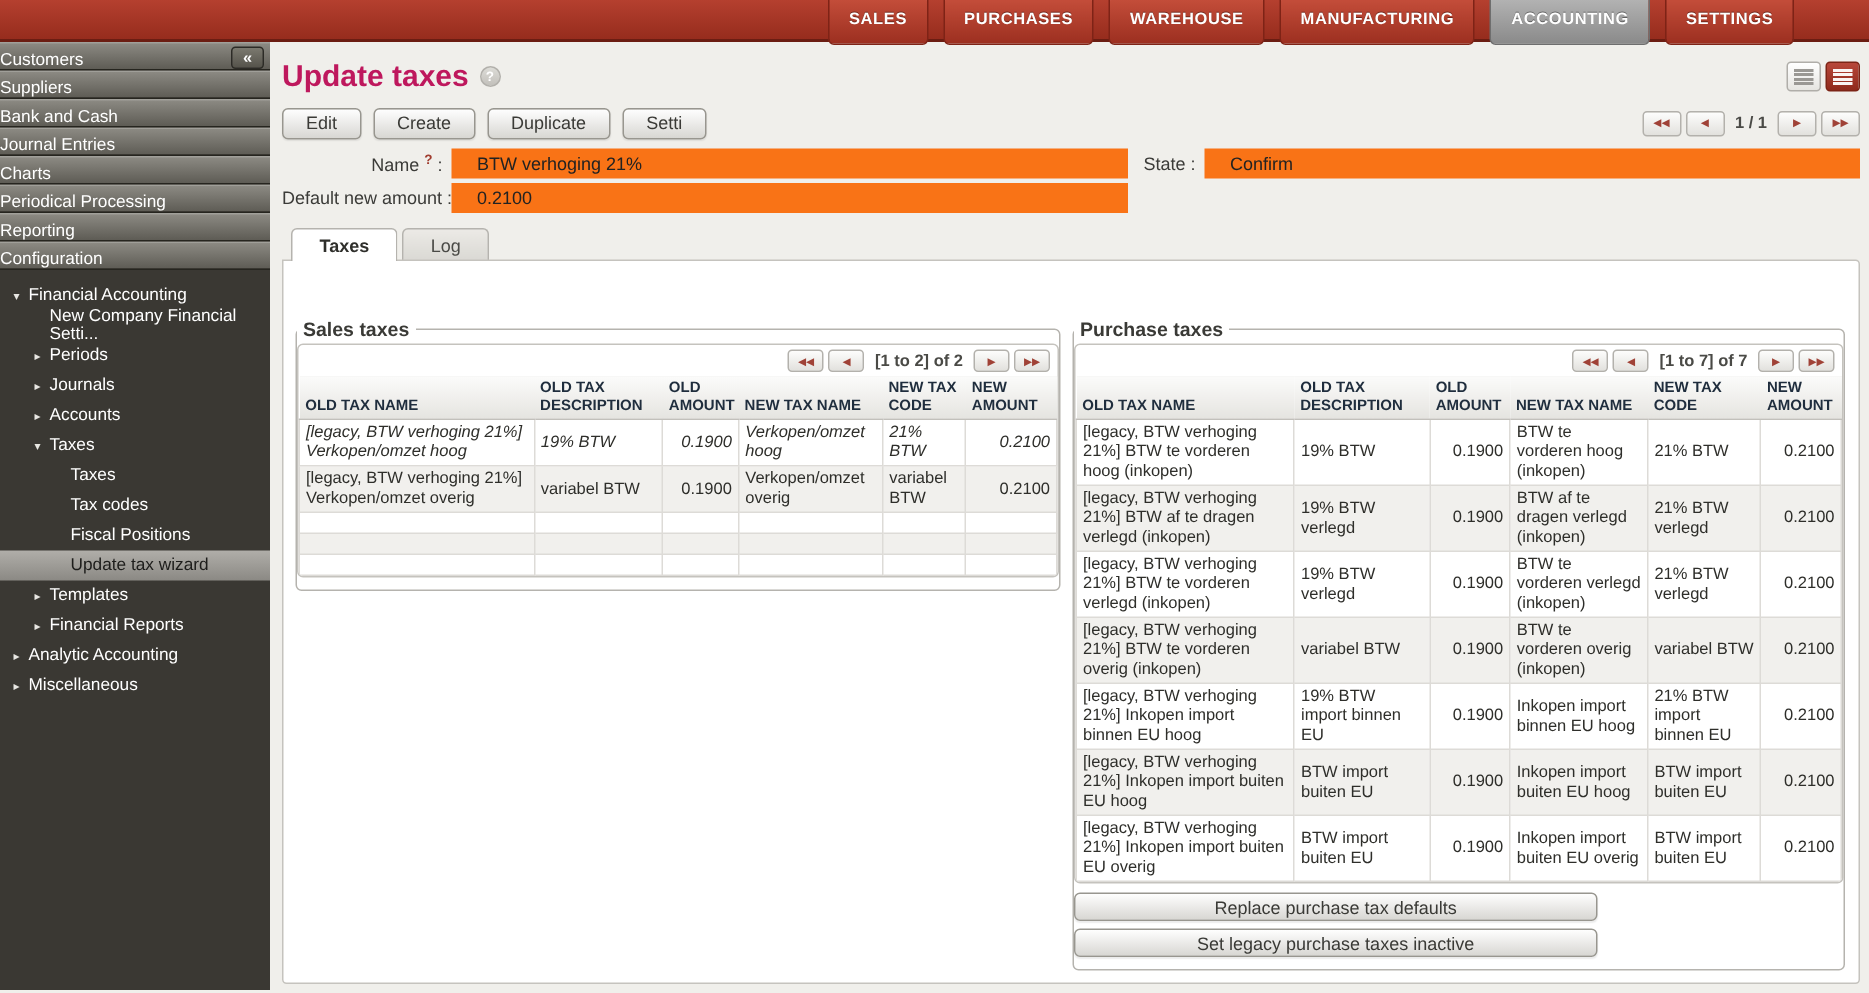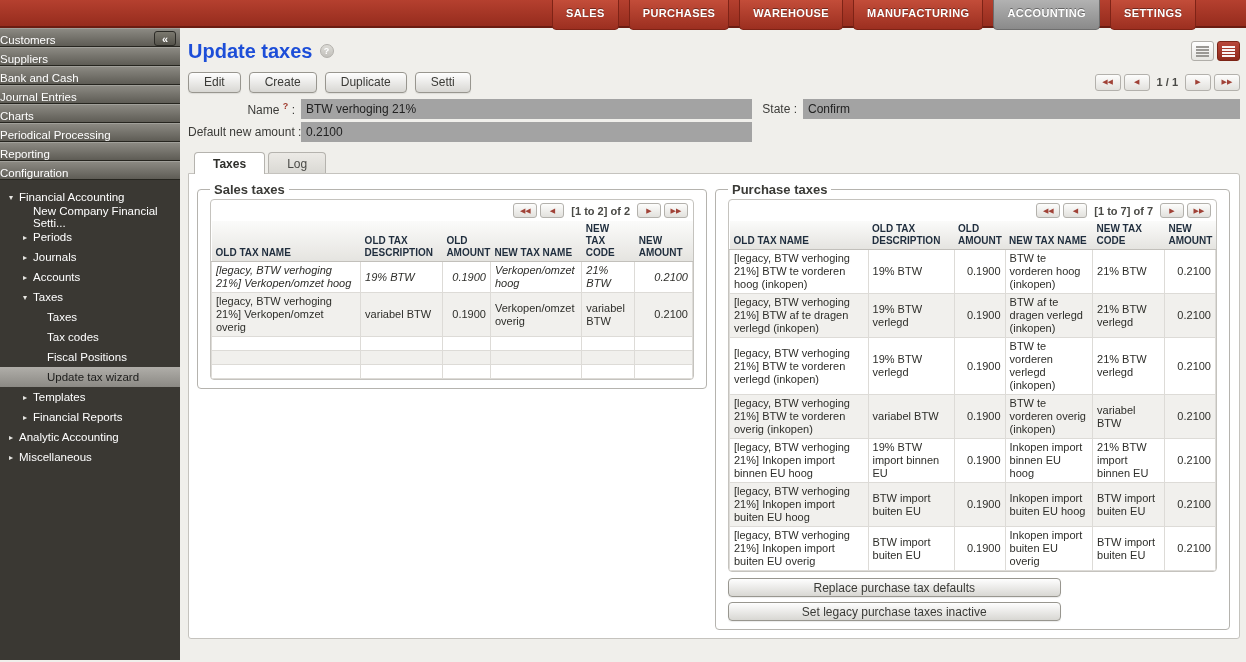--- a/index.html
+++ b/index.html
@@ -33,21 +33,21 @@
     display:flex; align-items:center; justify-content:center; }
   .tree { padding-top:7px; }
   .tree-item { height:20px; display:flex; align-items:center; color:#fff;
     font-size:11.5px; cursor:pointer; }
   .tree-item .arrow { font-size:8px; width:10px; flex:none; color:#e8e7e3; }
   .tree-item.selected { background:linear-gradient(#b0aea9,#8b8984); color:#1d1d1b; }
   .tree-item.selected .arrow { color:#1d1d1b; }
 
   
   .title-row { display:flex; align-items:center; height:30px; }
-  .page-title { font-size:20px; font-weight:bold; color:#1d4ed8; }
+  .page-title { font-size:20px; font-weight:bold; color:#be185d; }
   .help-badge { width:14px; height:14px; border-radius:50%; margin-left:7px;
     background:linear-gradient(#dddcd7,#c2c0bb); border:1px solid #b2b0ab;
     color:#fff; font-size:9px; font-weight:bold; display:flex;
     align-items:center; justify-content:center; cursor:pointer; }
   .view-toggles { margin-left:auto; display:flex; gap:3px; }
   .vt { width:23px; height:20px; border:1px solid #b0aea9; border-radius:3px;
     background:linear-gradient(#ffffff,#e6e5e1); display:flex;
     align-items:center; justify-content:center; cursor:pointer; }
   .vt.active { background:linear-gradient(#b8473a,#8f2a1c); border-color:#7c2416; }
   .stripes { width:13px; height:11px;
@@ -66,36 +66,36 @@
     background:linear-gradient(#fdfdfc,#e2e1dd); color:#a04237; font-size:7px;
     display:flex; align-items:center; justify-content:center; cursor:pointer; }
   .pager-label { font-size:11px; font-weight:bold; color:#4a4a46; margin:0 4px;
     white-space:nowrap; }
 
   
   .form-grid { margin-top:5px; display:grid;
     grid-template-columns:110px 451px 45px 1fr; grid-auto-rows:20px;
     row-gap:3px; column-gap:3px; font-size:12px; color:#3b3b38; align-items:center; }
   .flabel { text-align:right; padding-right:3px; white-space:nowrap; }
-  .fvalue { background:#a3a3a3; height:20px; display:flex; align-items:center;
-    padding:0 5px; color:#222; }
+  .fvalue { background:#f97316; height:20px; display:flex; align-items:center;
+    padding:0 17px; color:#222; }
   .q { color:#a03c2e; font-size:9px; vertical-align:super; font-weight:bold; }
 
   
   .tabs { margin-top:9px; display:flex; gap:3px; padding-left:6px; }
   .tab { height:22px; padding:0 18px; display:flex; align-items:center;
     border:1px solid #b5b3ae; border-bottom:none; border-radius:4px 4px 0 0;
     background:linear-gradient(#eceae6,#d9d8d3); font-size:12px; color:#4a4a46;
     position:relative; top:1px; cursor:pointer; }
   .tab.active { background:#fff; font-weight:bold; color:#2f2f2b; z-index:2; }
   .panel { border:1px solid #c5c3be; background:#fff; border-radius:0 3px 3px 3px;
     padding:8px; display:flex; gap:8px; align-items:flex-start; min-height:424px;
     position:relative; z-index:1; }
 
-  fieldset { border:1px solid #b5b3ae; border-radius:4px; padding:2px 12px 8px; }
+  fieldset { border:1px solid #b5b3ae; border-radius:4px; padding:2px 0 8px;margin-top:30px; }
   fieldset legend { font-weight:bold; font-size:13px; color:#3a3a36; padding:0 4px; }
   .fs-sales { width:510px; flex:none; }
   .fs-purchase { width:515px; flex:none; }
 
   .grid-box { border:1px solid #c5c3be; border-radius:4px; overflow:hidden;
     background:#fff; }
   .grid-pager { display:flex; align-items:center; justify-content:flex-end;
     gap:3px; padding:3px 5px; }
   .grid-pager .pager-btn { width:24px; height:15px; }
 

